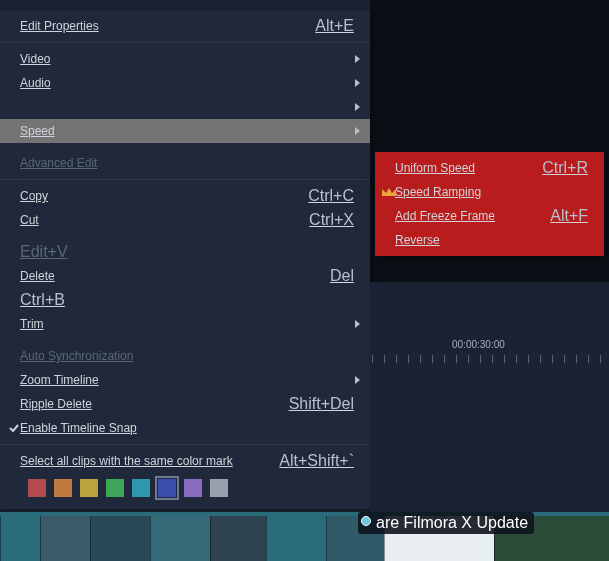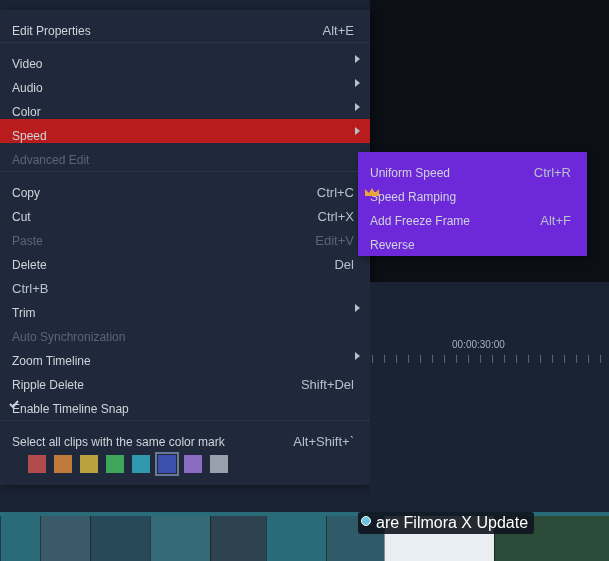--- a/index.html
+++ b/index.html
@@ -21,30 +21,31 @@
   .menu {
     position: absolute;
     left: 0; top: 10px;
     width: 370px;
     background: #20293b;
     box-shadow: 2px 2px 8px rgba(0,0,0,0.4);
     padding: 4px 0;
   }
   .row {
     display: flex;
-    align-items: flex-end;
+    align-items: center;
     height: 24px;
-    padding: 0 10px 0 12px;
+    padding: 0 10px 0 20px;
     position: relative;
     cursor: default;
-  }
-  .row.hl { background: #b91c1c; }
-  .row.disabled { color: #5a6578; }
+    text-decoration: underline;
+  }
+  .row.hl { background: #737373; }
+  .row.disabled { color: #5a6578; margin-top: 8px; }
   .row .label { flex: 1; }
-  .row .sc { color: #b8c0cc; font-size: 13px; margin-right: 6px; }
+  .row .sc { color: #b8c0cc; font-size: 16px; margin-right: 6px; }
   .row.disabled .sc { color: #5a6578; }
   .arrow {
     width: 0; height: 0;
     border-top: 4px solid transparent;
     border-bottom: 4px solid transparent;
     border-left: 5px solid #b8c0cc;
     position: absolute;
     right: 10px; top: 50%; transform: translateY(-50%);
   }
   .sep { height: 1px; background: #2c3547; margin: 4px 0; }
@@ -60,23 +61,23 @@
     gap: 8px;
   }
   .swatch {
     width: 18px; height: 18px;
     cursor: pointer;
   }
   .swatch.sel { outline: 2px solid #6b7a94; outline-offset: 1px; }
 
   .submenu {
     position: absolute;
-    left: 358px; top: 152px;
+    left: 375px; top: 152px;
     width: 229px;
-    background: #6d28d9;
+    background: #b91c1c;
     box-shadow: 2px 2px 8px rgba(0,0,0,0.4);
     padding: 4px 0;
   }
   .crown {
     position: absolute;
     left: 6px; top: 50%; transform: translateY(-50%);
     width: 16px; height: 12px;
   }
 
   .timeline-area {
@@ -150,41 +151,39 @@
   <div class="sep"></div>
   <div class="row">
     <span class="label">Video</span>
     <span class="arrow"></span>
   </div>
   <div class="row">
     <span class="label">Audio</span>
     <span class="arrow"></span>
   </div>
   <div class="row">
-    <span class="label">Color</span>
     <span class="arrow"></span>
   </div>
   <div class="row hl">
     <span class="label">Speed</span>
     <span class="arrow"></span>
   </div>
   <div class="row disabled">
     <span class="label">Advanced Edit</span>
   </div>
   <div class="sep"></div>
   <div class="row">
     <span class="label">Copy</span>
     <span class="sc">Ctrl+C</span>
   </div>
   <div class="row">
     <span class="label">Cut</span>
     <span class="sc">Ctrl+X</span>
   </div>
   <div class="row disabled">
-    <span class="label">Paste</span>
     <span class="sc">Edit+V</span>
   </div>
   <div class="row">
     <span class="label">Delete</span>
     <span class="sc">Del</span>
   </div>
   <div class="row">
     <span class="sc">Ctrl+B</span>
   </div>
   <div class="row">

